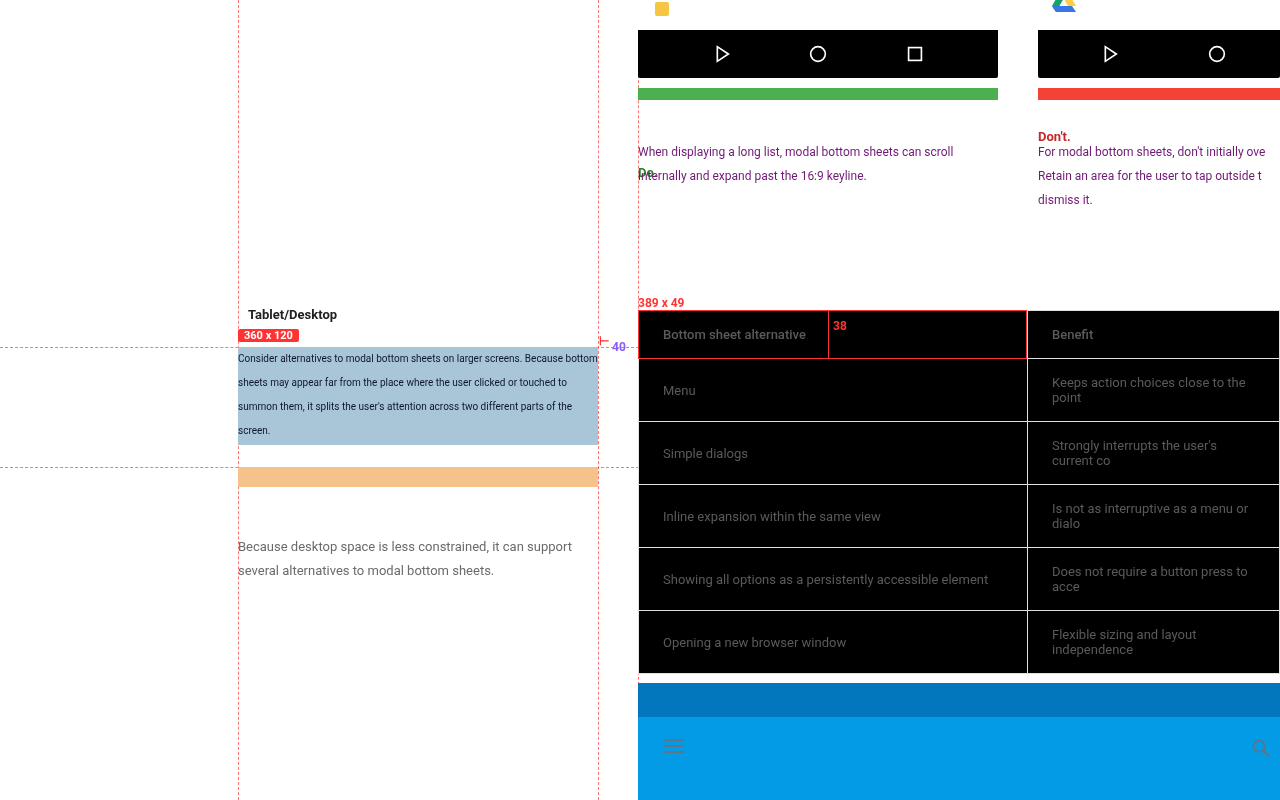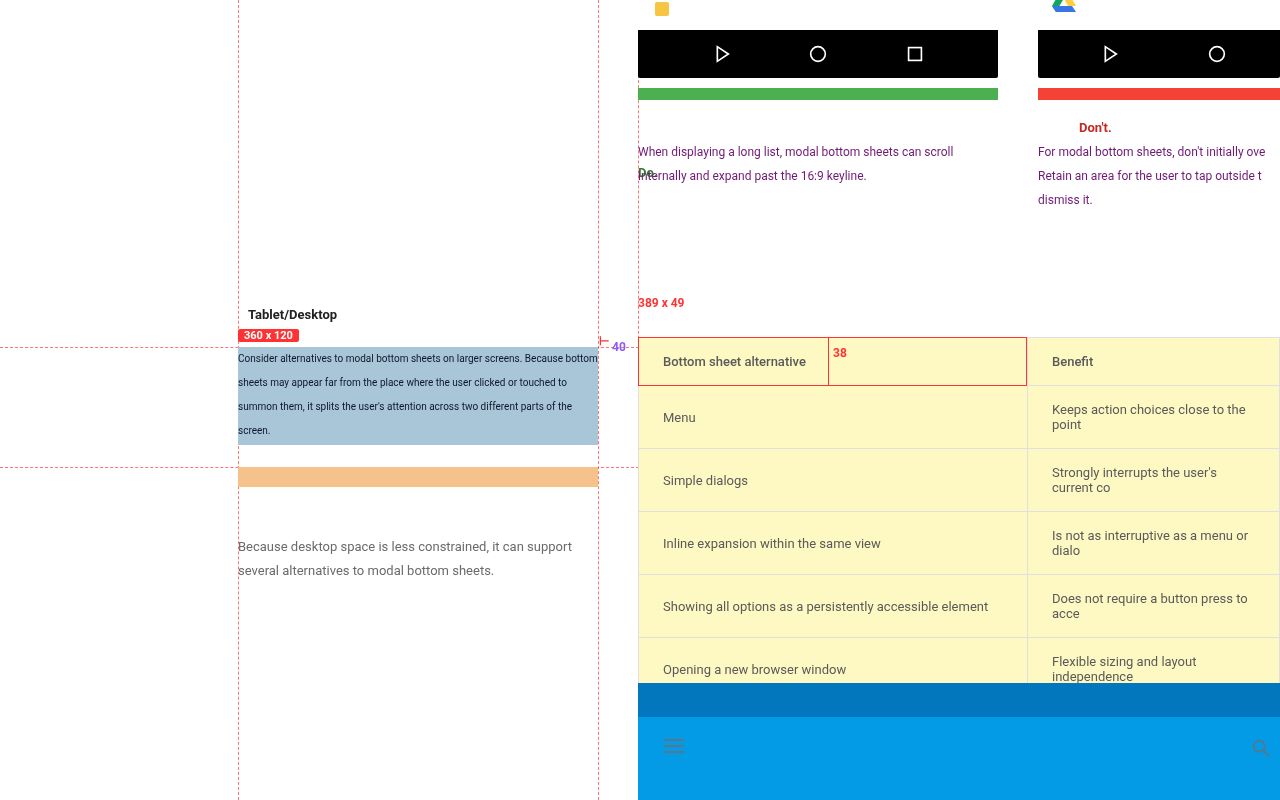--- a/index.html
+++ b/index.html
@@ -33,21 +33,21 @@
 
   .list-top { position:absolute; left:638px; top:-8px; width:360px; height:38px; background:#fff; }
   .list-top .dot { position:absolute; left:17px; top:10px; width:14px; height:14px; background:#f6c544; border-radius:2px; }
   .drive-row { position:absolute; left:1038px; top:-8px; width:242px; height:38px; background:#fff; }
   .drive-icon { position:absolute; left:14px; top:0px; width:24px; height:20px; }
   .drive-label { position:absolute; left:70px; top:-6px; font-size:15px; color:#5a5a5a; }
 
   
   .table-size { position:absolute; left:638px; top:296px; font-size:12px; font-weight:700; color:#f33;text-align:right; }
   .table-wrap { position:absolute; left:638px; top:310px; width:642px; }
-  table { border-collapse:collapse; width:100%; background:#fef9c3;margin-top:27px; }
+  table { border-collapse:collapse; width:100%; background:#000000; }
   th, td { text-align:left; font-size:13px; padding:16px 24px; border:1px solid #e0e0e0; color:#5a5a5a; }
   th { font-weight:500; color:#5a5a5a; }
   th.first-header { position:relative; }
   .th-highlight { position:absolute; left:-1px; top:-1px; width:389px; height:49px; border:1px solid #f33; pointer-events:none; }
   .th-measure { position:absolute; left:194px; top:8px; font-size:12px; font-weight:700; color:#f33; }
   .th-divider { position:absolute; left:189px; top:-1px; width:1px; height:49px; background:#f33; }
 
   
   .bluecard-wrap { position:absolute; left:638px; top:683px; width:642px; }
   .blue-topbar { height:34px; background:#0277bd; }
@@ -110,21 +110,21 @@
           <path d="M20 12 L8 4 L8 20 Z" fill="none" stroke="#fff" stroke-width="1.8"></path>
         </svg>
     </span>
     <span class="navbtn" style="left:168px; top:13px;">
       <svg viewBox="0 0 24 24">
           <circle cx="12" cy="12" r="8" fill="none" stroke="#fff" stroke-width="1.8"></circle>
         </svg>
     </span>
   </div>
   <div class="bar" style="left:1038px; top:88px; width:242px; background:#f44336;"></div>
-  <div class="dont-label" style="position:absolute; left:1038px; top:120px;margin-left:41px;">Don't.</div>
+  <div class="dont-label" style="position:absolute; left:1038px; top:129px;">Don't.</div>
   <div class="caption" style="left:1038px; top:140px; width:242px; white-space:pre-line;">For modal bottom sheets, don't initially ove
 Retain an area for the user to tap outside t
 dismiss it.</div>
 
   <div class="heading">Tablet/Desktop</div>
   <div class="size-badge">360 x 120</div>
   <div class="highlight-block">
     <div class="highlight-text">Consider alternatives to modal bottom sheets on larger screens. Because bottom sheets may appear far from the place where the user clicked or touched to summon them, it splits the user's attention across two different parts of the screen.</div>
   </div>
   <div class="orange-strip"></div>

